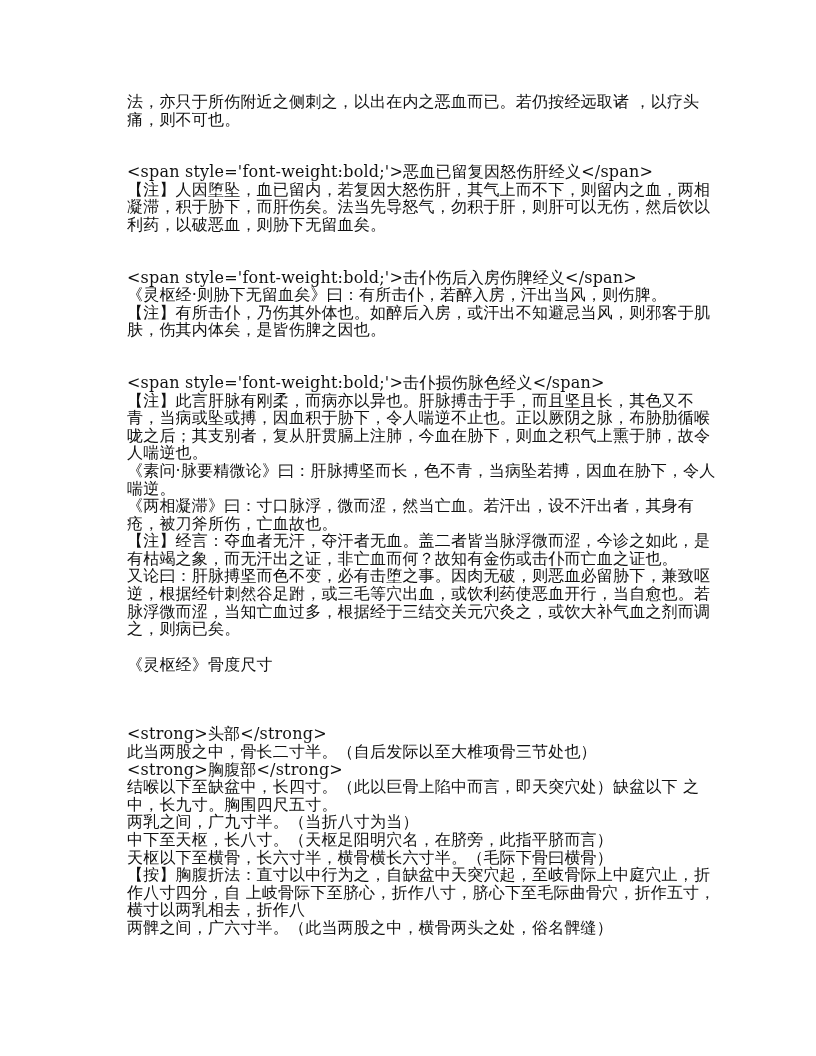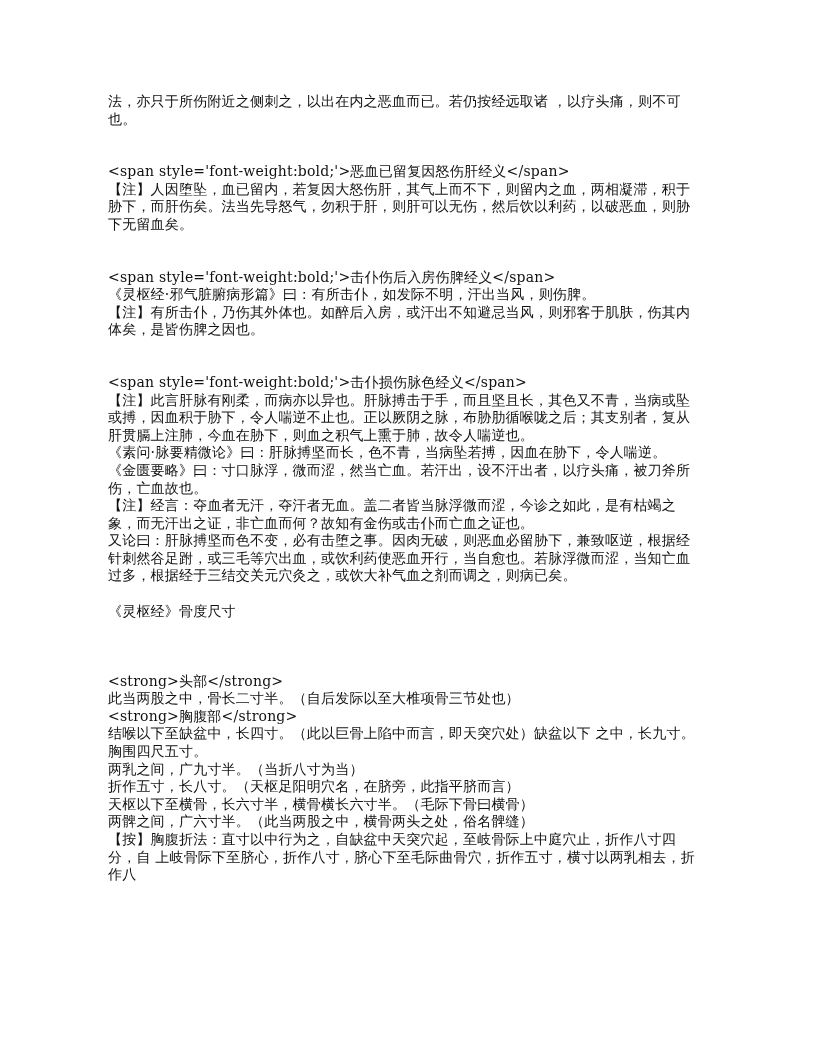--- a/index.html
+++ b/index.html
@@ -1,64 +1,64 @@
 <!DOCTYPE html>
 <html><head>
 <meta charset="utf-8">
 <style>
   html, body { margin: 0; padding: 0; background: #ffffff; }
   body { width: 816px; height: 1056px; position: relative; overflow: hidden;
          font-family: "DejaVu Serif", "Liberation Serif", serif; color: #111; }
-  .page { position: absolute; left: 108px; top: 93px; width: 590px;
-          font-size: 14px; line-height: 17.6px; letter-spacing: 0.2px; }
+  .page { position: absolute; left: 127px; top: 93px; width: 590px;
+          font-size: 16px; line-height: 17.6px; letter-spacing: 0.2px; }
   .line { white-space: pre-wrap; margin: 0; }
   .gap1 { height: 35px; }
   .gap2 { height: 52px; }
   .gap3 { height: 18px; }
 </style>
 </head>
 <body>
 
 <div class="page">
   <p class="line">法，亦只于所伤附近之侧刺之，以出在内之恶血而已。若仍按经远取诸 ，以疗头痛，则不可也。</p>
   <div class="gap1"></div>
 
   <div>
     <p class="line">&lt;span style='font-weight:bold;'&gt;恶血已留复因怒伤肝经义&lt;/span&gt;</p>
     <p class="line">【注】人因堕坠，血已留内，若复因大怒伤肝，其气上而不下，则留内之血，两相凝滞，积于胁下，而肝伤矣。法当先导怒气，勿积于肝，则肝可以无伤，然后饮以利药，以破恶血，则胁下无留血矣。</p>
   </div>
   <div class="gap1"></div>
 
   <div>
     <p class="line">&lt;span style='font-weight:bold;'&gt;击仆伤后入房伤脾经义&lt;/span&gt;</p>
-    <p class="line">《灵枢经·邪气脏腑病形篇》曰：有所击仆，如发际不明，汗出当风，则伤脾。</p>
+    <p class="line">《灵枢经·则胁下无留血矣》曰：有所击仆，若醉入房，汗出当风，则伤脾。</p>
     <p class="line">【注】有所击仆，乃伤其外体也。如醉后入房，或汗出不知避忌当风，则邪客于肌肤，伤其内体矣，是皆伤脾之因也。</p>
   </div>
   <div class="gap1"></div>
 
   <div>
     <p class="line">&lt;span style='font-weight:bold;'&gt;击仆损伤脉色经义&lt;/span&gt;</p>
     <p class="line">【注】此言肝脉有刚柔，而病亦以异也。肝脉搏击于手，而且坚且长，其色又不青，当病或坠或搏，因血积于胁下，令人喘逆不止也。正以厥阴之脉，布胁肋循喉咙之后；其支别者，复从肝贯膈上注肺，今血在胁下，则血之积气上熏于肺，故令人喘逆也。</p>
     <p class="line">《素问·脉要精微论》曰：肝脉搏坚而长，色不青，当病坠若搏，因血在胁下，令人喘逆。</p>
-    <p class="line">《金匮要略》曰：寸口脉浮，微而涩，然当亡血。若汗出，设不汗出者，以疗头痛，被刀斧所伤，亡血故也。</p>
+    <p class="line">《两相凝滞》曰：寸口脉浮，微而涩，然当亡血。若汗出，设不汗出者，其身有疮，被刀斧所伤，亡血故也。</p>
     <p class="line">【注】经言：夺血者无汗，夺汗者无血。盖二者皆当脉浮微而涩，今诊之如此，是有枯竭之象，而无汗出之证，非亡血而何？故知有金伤或击仆而亡血之证也。</p>
     <p class="line">又论曰：肝脉搏坚而色不变，必有击堕之事。因肉无破，则恶血必留胁下，兼致呕逆，根据经针刺然谷足跗，或三毛等穴出血，或饮利药使恶血开行，当自愈也。若脉浮微而涩，当知亡血过多，根据经于三结交关元穴灸之，或饮大补气血之剂而调之，则病已矣。</p>
   </div>
   <div class="gap3"></div>
 
   <p class="line">《灵枢经》骨度尺寸</p>
   <div class="gap2"></div>
 
   <div>
     <p class="line">&lt;strong&gt;头部&lt;/strong&gt;</p>
     <p class="line">此当两股之中，骨长二寸半。（自后发际以至大椎项骨三节处也）</p>
   </div>
 
   <div>
     <p class="line">&lt;strong&gt;胸腹部&lt;/strong&gt;</p>
     <p class="line">结喉以下至缺盆中，长四寸。（此以巨骨上陷中而言，即天突穴处）缺盆以下 之中，长九寸。胸围四尺五寸。</p>
     <p class="line">两乳之间，广九寸半。（当折八寸为当）</p>
-    <p class="line">折作五寸，长八寸。（天枢足阳明穴名，在脐旁，此指平脐而言）</p>
+    <p class="line">中下至天枢，长八寸。（天枢足阳明穴名，在脐旁，此指平脐而言）</p>
     <p class="line">天枢以下至横骨，长六寸半，横骨横长六寸半。（毛际下骨曰横骨）</p>
+    <p class="line">【按】胸腹折法：直寸以中行为之，自缺盆中天突穴起，至岐骨际上中庭穴止，折作八寸四分，自 上岐骨际下至脐心，折作八寸，脐心下至毛际曲骨穴，折作五寸，横寸以两乳相去，折作八</p>
     <p class="line">两髀之间，广六寸半。（此当两股之中，横骨两头之处，俗名髀缝）</p>
-    <p class="line">【按】胸腹折法：直寸以中行为之，自缺盆中天突穴起，至岐骨际上中庭穴止，折作八寸四分，自 上岐骨际下至脐心，折作八寸，脐心下至毛际曲骨穴，折作五寸，横寸以两乳相去，折作八</p>
   </div>
 </div>
 
 </body></html>

